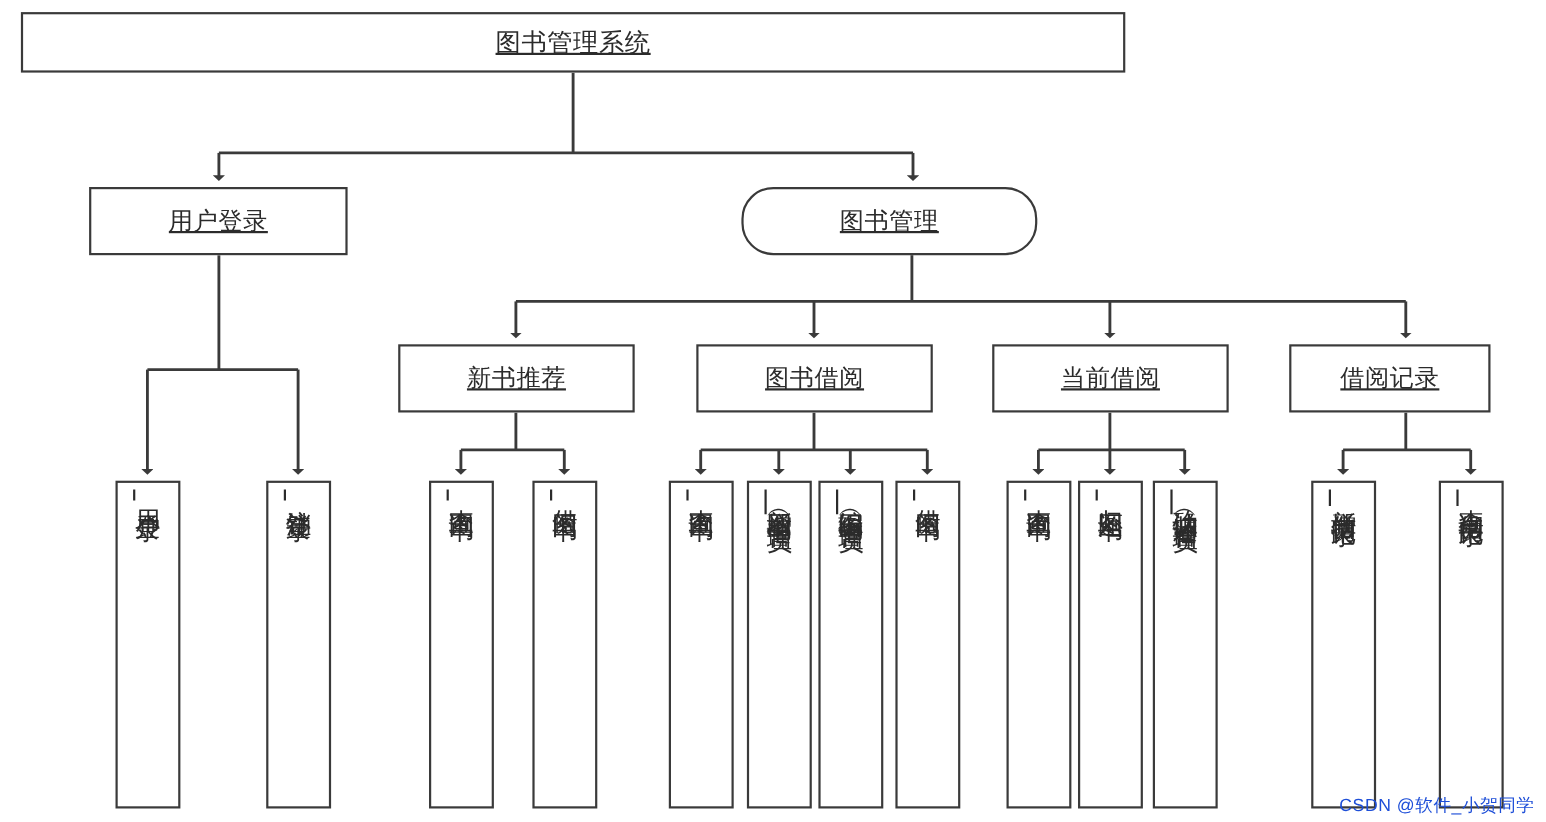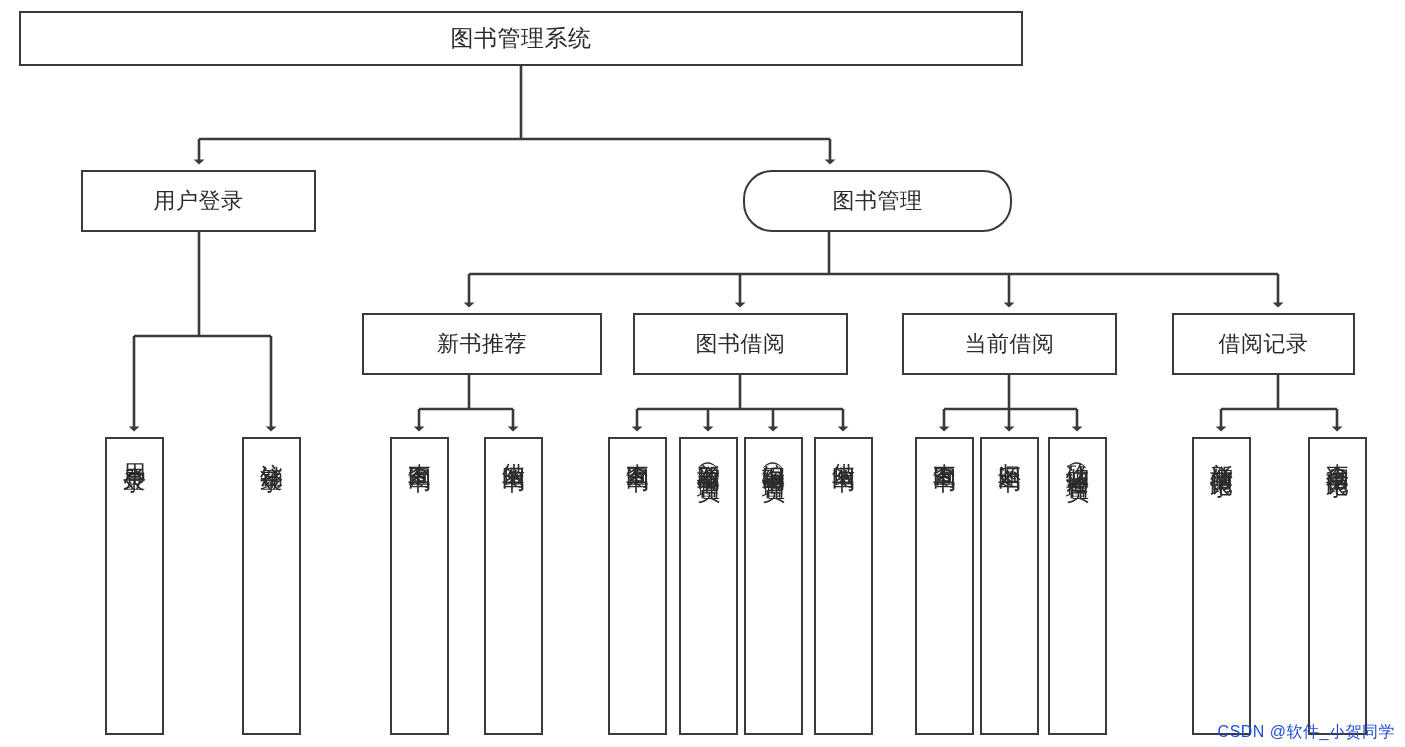--- a/index.html
+++ b/index.html
@@ -36,20 +36,21 @@
     justify-content: center;
     color: #2b2b2b;
     z-index: 2;
   }
   .node .node-label {
     display: block;
     text-align: center;
     line-height: 1.18;
     letter-spacing: 0.5px;
     white-space: nowrap;
+    text-decoration: underline;
   }
   
   .node.horizontal .node-label {
     writing-mode: horizontal-tb;
     font-size: 22px;
   }
   .node.root .node-label {
     font-size: 23px;
   }
   
@@ -133,25 +134,25 @@
     </g>
   </svg>
 
   <div class="node horizontal root" style="left:19px; top:11px; width:1004px; height:55px;">
     <span class="node-label">图书管理系统</span>
   </div>
 
   <div class="node horizontal" style="left:81px; top:170px; width:235px; height:62px;">
     <span class="node-label">用户登录</span>
   </div>
-  <div class="node horizontal" style="left:743px; top:170px; width:269px; height:62px;border-radius:29px;">
+  <div class="node horizontal" style="left:674px; top:170px; width:269px; height:62px;border-radius:29px;">
     <span class="node-label">图书管理</span>
   </div>
 
-  <div class="node horizontal" style="left:362px; top:313px; width:240px; height:62px;">
+  <div class="node horizontal" style="left:362px; top:313px; width:215px; height:62px;">
     <span class="node-label">新书推荐</span>
   </div>
   <div class="node horizontal" style="left:902px; top:313px; width:215px; height:62px;">
     <span class="node-label">当前借阅</span>
   </div>
   <div class="node horizontal" style="left:633px; top:313px; width:215px; height:62px;">
     <span class="node-label">图书借阅</span>
   </div>
   <div class="node horizontal" style="left:1172px; top:313px; width:183px; height:62px;">
     <span class="node-label">借阅记录</span>

